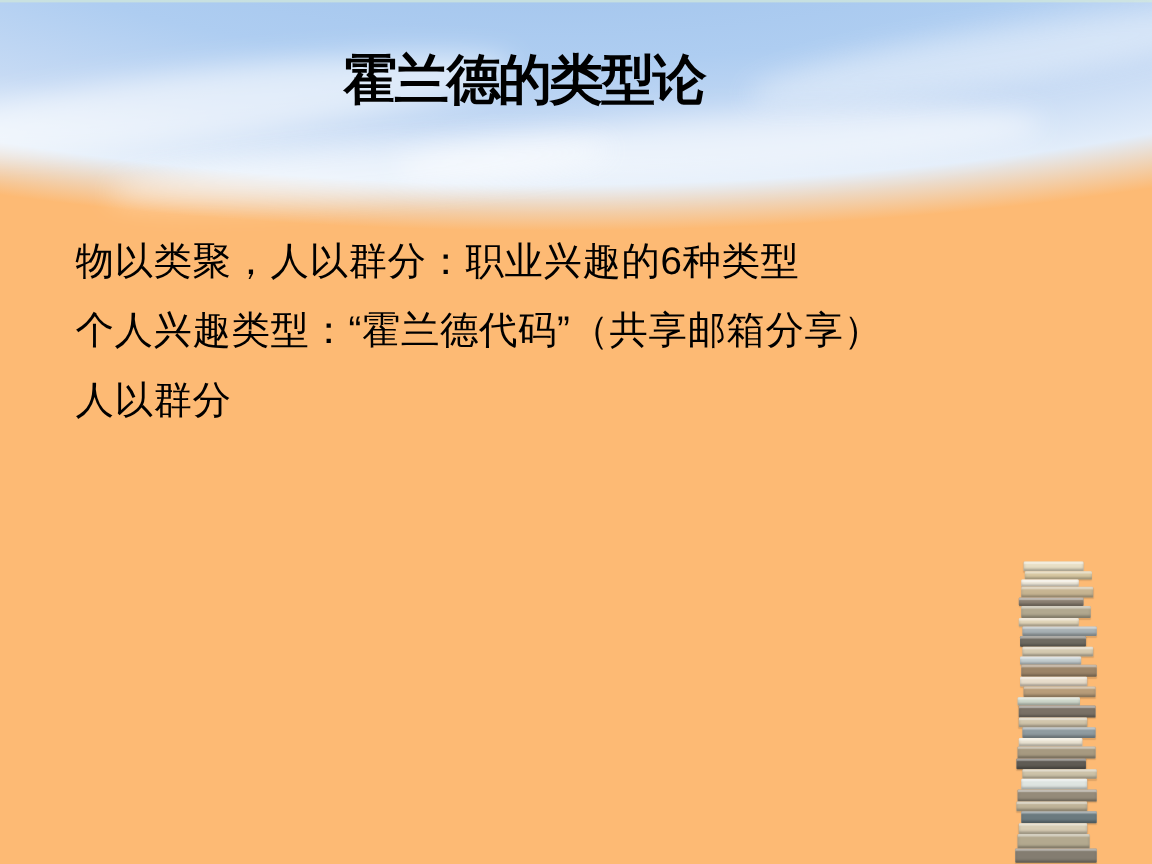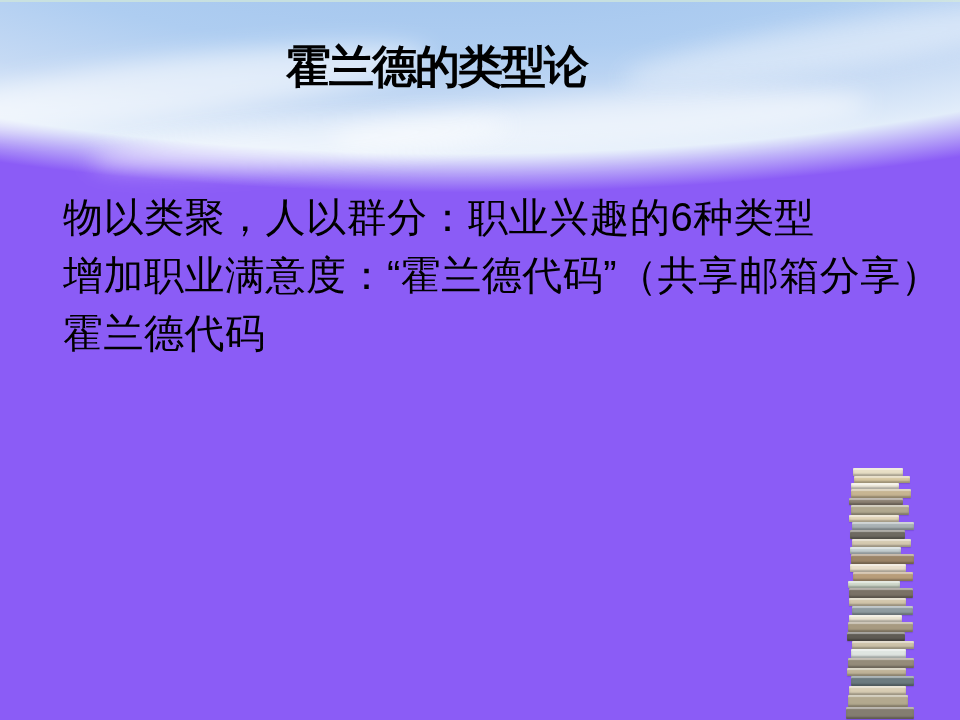--- a/index.html
+++ b/index.html
@@ -1,20 +1,20 @@
 <!DOCTYPE html>
 <html><head>
 <meta charset="utf-8">
 <style>
   html, body { margin: 0; padding: 0; background: #ffffff; }
   .slide {
     position: relative;
     width: 960px;
     height: 720px;
-    background: #8b5cf6;
+    background: #fdba74;
     overflow: hidden;
     font-family: "Liberation Sans", "DejaVu Sans", sans-serif;
   }
 
   
   .sky {
     position: absolute;
     top: 0; left: 0;
     width: 960px;
     height: 195px;
@@ -56,21 +56,21 @@
     letter-spacing: -2px;
     color: #000000;
     white-space: nowrap;
   }
 
   
   .bullets {
     position: absolute;
     left: 63px;
     top: 188px;
-    font-size: 40px;
+    font-size: 32px;
     line-height: 58px;
     letter-spacing: 0.5px;
     color: #000000;
     white-space: nowrap;
   }
 
   
   .books {
     position: absolute;
     left: 842px;
@@ -99,22 +99,22 @@
     <div class="cloud c1"></div>
     <div class="cloud c2"></div>
     <div class="cloud c3"></div>
     <div class="cloud c4"></div>
   </div>
 
   <h1 class="title">霍兰德的类型论</h1>
 
   <div class="bullets" id="bullets">
       <div>物以类聚，人以群分：职业兴趣的6种类型</div>
-      <div>增加职业满意度：“霍兰德代码”（共享邮箱分享）</div>
-      <div>霍兰德代码</div>
+      <div>个人兴趣类型：“霍兰德代码”（共享邮箱分享）</div>
+      <div>人以群分</div>
     </div>
 
   <div class="books" id="books">
       <div class="book" style="width: 50px; height: 8px; background: rgb(232, 223, 198); transform: translateX(-1px);"></div>
       <div class="book" style="width: 56px; height: 7px; background: rgb(216, 200, 162); transform: translateX(3px);"></div>
       <div class="book" style="width: 48px; height: 6px; background: rgb(239, 233, 219); transform: translateX(-4px);"></div>
       <div class="book" style="width: 60px; height: 9px; background: rgb(199, 181, 146); transform: translateX(2px);"></div>
       <div class="book" style="width: 54px; height: 7px; background: rgb(141, 130, 116); transform: translateX(-3px);"></div>
       <div class="book" style="width: 58px; height: 10px; background: rgb(177, 168, 143); transform: translateX(1px);"></div>
       <div class="book" style="width: 50px; height: 7px; background: rgb(226, 213, 185); transform: translateX(-5px);"></div>

